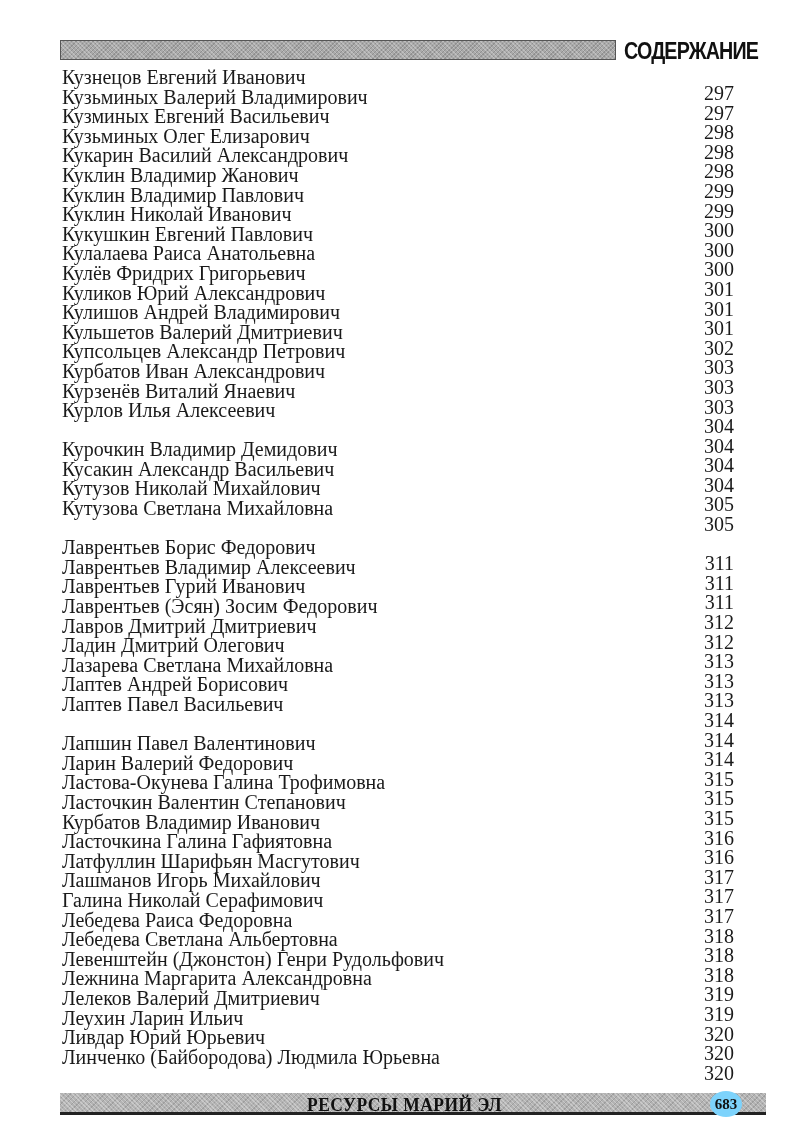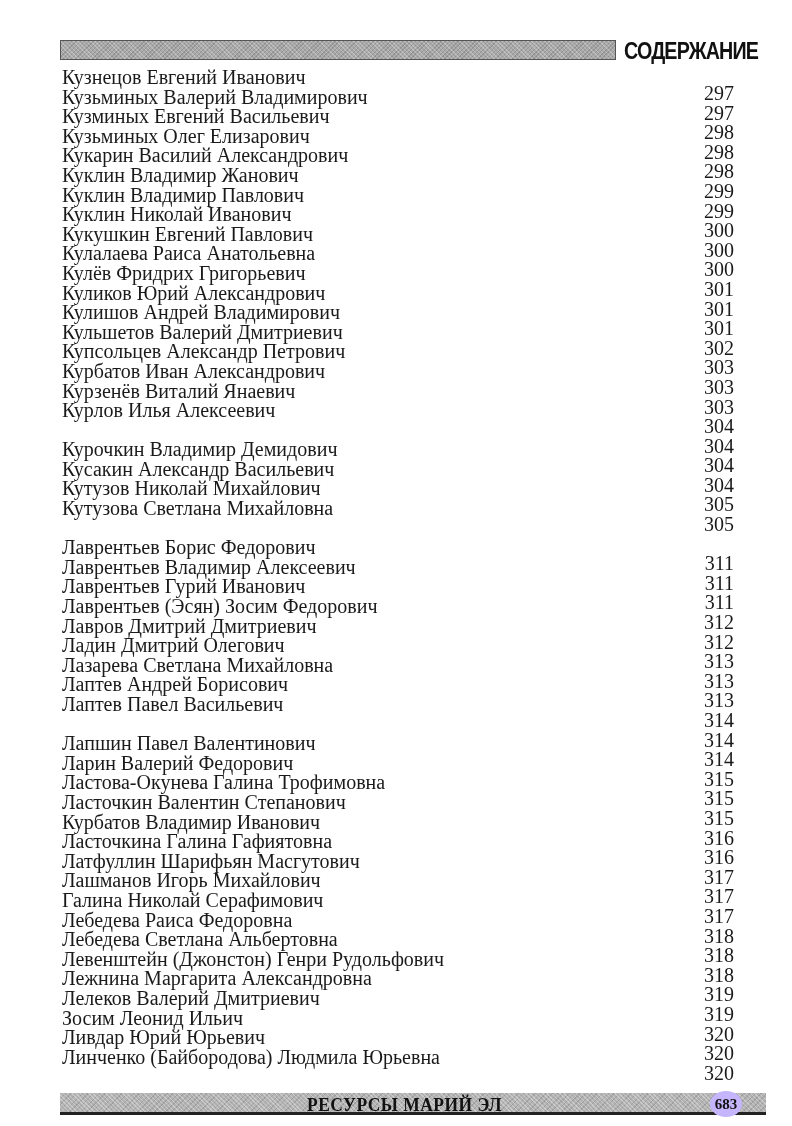--- a/index.html
+++ b/index.html
@@ -43,21 +43,21 @@
   }
   .footer-title {
     position: absolute; left: 307px; top: 1094px;
     font-family: "Liberation Serif", "DejaVu Serif", serif;
     font-weight: bold; font-size: 19px; letter-spacing: 0.5px;
     color: #111; white-space: nowrap;
     transform: scaleX(0.92); transform-origin: left top;
   }
   .page-badge {
     position: absolute; left: 710px; top: 1091px; width: 32px; height: 26px;
-    border-radius: 50%; background: #c4b5fd;
+    border-radius: 50%; background: #7dd3fc;
     font-family: "Liberation Serif", "DejaVu Serif", serif;
     font-weight: bold; font-size: 15px; line-height: 26px; text-align: center;
     color: #111;
   }
 </style>
 </head>
 <body>
 
 <div class="header-band"></div>
 <div class="header-title">СОДЕРЖАНИЕ</div>
@@ -247,21 +247,21 @@
       </div>
       <div class="toc-row">
         <span class="name">Лежнина Маргарита Александровна</span>
         <span class="page">319</span>
       </div>
       <div class="toc-row">
         <span class="name">Лелеков Валерий Дмитриевич</span>
         <span class="page">319</span>
       </div>
       <div class="toc-row">
-        <span class="name">Зосим Леонид Ильич</span>
+        <span class="name">Леухин Ларин Ильич</span>
         <span class="page">320</span>
       </div>
       <div class="toc-row">
         <span class="name">Ливдар Юрий Юрьевич</span>
         <span class="page">320</span>
       </div>
       <div class="toc-row">
         <span class="name">Линченко (Байбородова) Людмила Юрьевна</span>
         <span class="page">320</span>
       </div>

